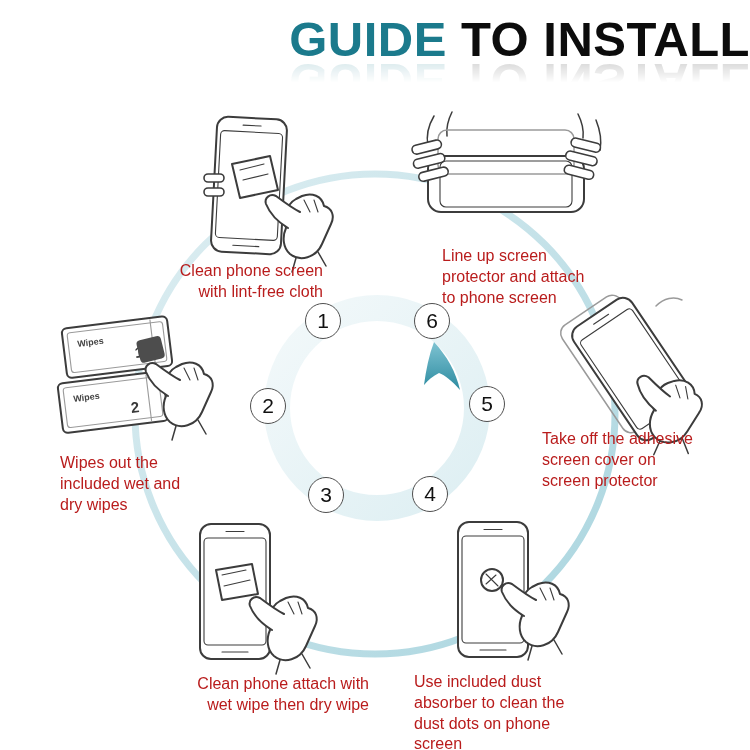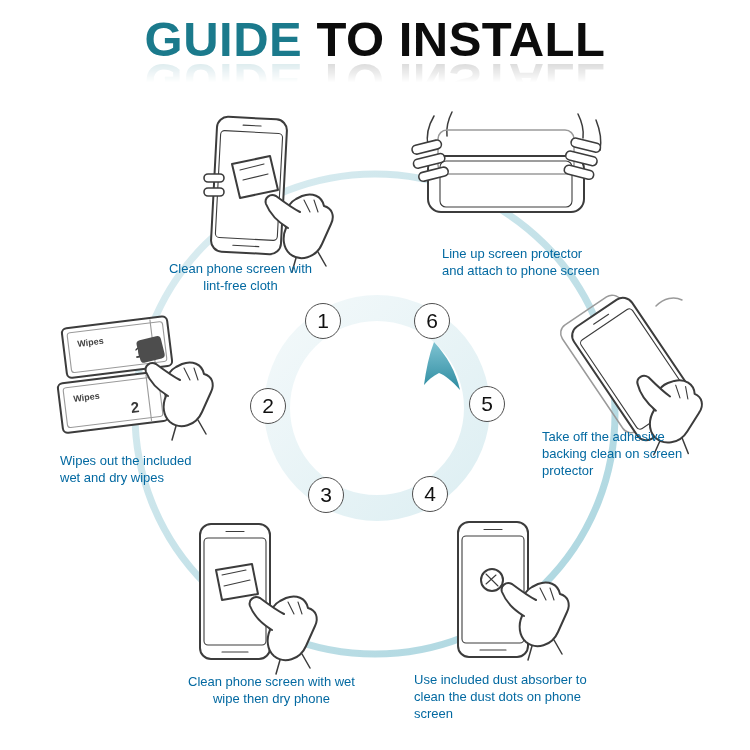--- a/index.html
+++ b/index.html
@@ -8,35 +8,35 @@
     --ring-dark:#9fd0db;
     --arrow:#2c8ba0;
     --line:#3c3c3c;
   }
   *{box-sizing:border-box}
   body{margin:0;background:#fff}
   .page{position:relative;width:750px;height:750px;background:#fff;overflow:hidden;
         font-family:"Liberation Sans",sans-serif;color:#151515}
 
   
-  .title-wrap{position:absolute;top:14px;left:0;width:100%;text-align:center}
+  .title-wrap{position:absolute;top:14px;left:0;width:100%;text-align:right}
   .title{font-size:49px;font-weight:800;letter-spacing:.5px;color:#0c0c0c;line-height:1.04;white-space:nowrap}
   .title .hl{color:var(--accent)}
   .title-reflection{transform:scaleY(-1);opacity:.28;margin-top:-10px;
       -webkit-mask-image:linear-gradient(to top,rgba(0,0,0,.75),transparent 55%);
       mask-image:linear-gradient(to top,rgba(0,0,0,.75),transparent 55%)}
 
   
   .stepnum{position:absolute;width:36px;height:36px;border:1.6px solid #4f4f4f;border-radius:50%;
            background:#fff;display:flex;align-items:center;justify-content:center;
            font-size:21px;color:#111;z-index:3}
 
   
-  .caption{position:absolute;font-size:13px;line-height:1.3;color:#0369a1;z-index:3}
-  .caption.center{text-align:center}
+  .caption{position:absolute;font-size:16px;line-height:1.3;color:#b91c1c;z-index:3}
+  .caption.center{text-align:right}
 
   
   svg .sf{fill:#fff;stroke:var(--line);stroke-width:2;stroke-linejoin:round;stroke-linecap:round}
   svg .s{fill:none;stroke:var(--line);stroke-width:1.5;stroke-linejoin:round;stroke-linecap:round}
   svg .thin{stroke-width:1.1}
   svg .lt{stroke:#9a9a9a}
   svg .cap{fill:#fff;stroke:var(--line);stroke-width:1.6}
   svg text.pkt{font-family:"Liberation Sans",sans-serif;font-size:9px;font-weight:bold;fill:#444}
   svg text.pktnum{font-family:"Liberation Sans",sans-serif;font-size:15px;font-weight:bold;fill:#3a3a3a}
   .art{position:absolute;left:0;top:0;z-index:1}
@@ -161,18 +161,18 @@
 
   <div class="stepnum" style="left:305px;top:303px">1</div>
   <div class="stepnum" style="left:250px;top:388px">2</div>
   <div class="stepnum" style="left:308px;top:477px">3</div>
   <div class="stepnum" style="left:412px;top:476px">4</div>
   <div class="stepnum" style="left:469px;top:386px">5</div>
   <div class="stepnum" style="left:414px;top:303px">6</div>
 
   <div class="caption center" style="left:158px;top:261px;width:165px">Clean phone screen with lint-free cloth</div>
   <div class="caption" style="left:60px;top:453px;width:140px">Wipes out the included wet and dry wipes</div>
-  <div class="caption center" style="left:174px;top:674px;width:195px">Clean phone screen with wet wipe then dry phone</div>
+  <div class="caption center" style="left:174px;top:674px;width:195px">Clean phone attach with wet wipe then dry wipe</div>
   <div class="caption" style="left:414px;top:672px;width:175px">Use included dust absorber to clean the dust dots on phone screen</div>
-  <div class="caption" style="left:542px;top:429px;width:155px">Take off the adhesive backing clean on screen protector</div>
+  <div class="caption" style="left:542px;top:429px;width:155px">Take off the adhesive screen cover on screen protector</div>
   <div class="caption" style="left:442px;top:246px;width:158px">Line up screen protector and attach to phone screen</div>
 
 </div>
 
 </body></html>

